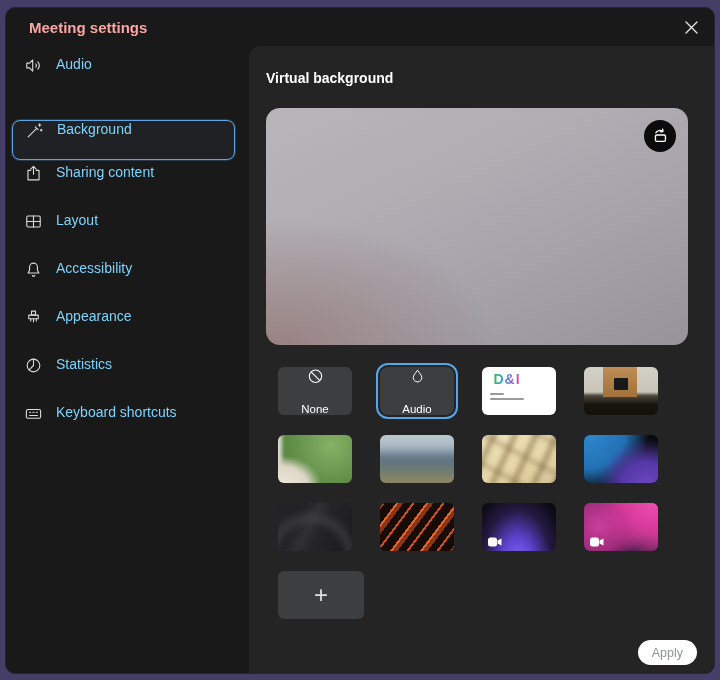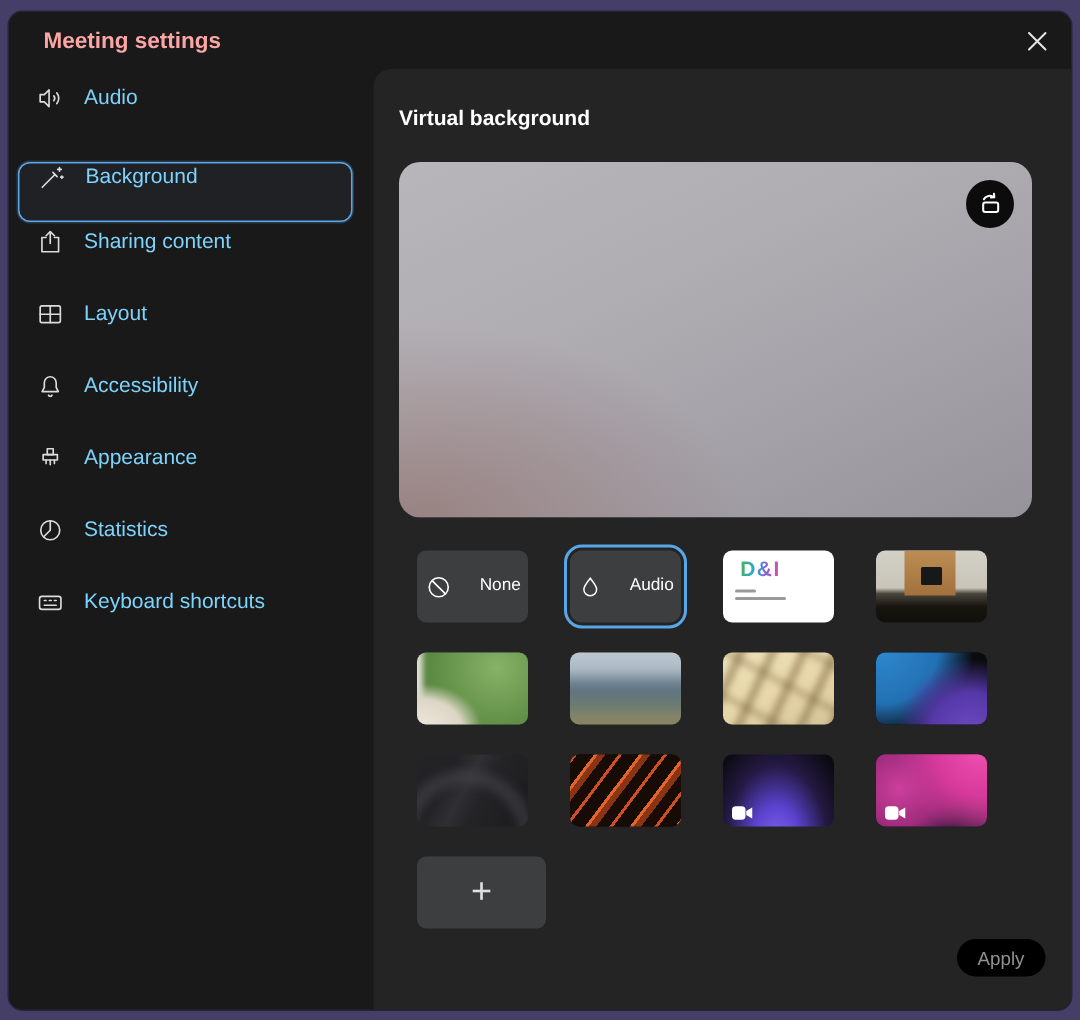--- a/index.html
+++ b/index.html
@@ -24,21 +24,21 @@
     background:none; border:none; cursor:pointer; color:#e8e8e8; border-radius:4px;
   }
   
   .sidebar { position:absolute; left:0; top:40px; width:243px; bottom:0; padding-top:8px; }
   .side-item {
     height:48px; margin:0 14px 0 6px; padding-left:12px;
     display:flex; align-items:flex-start; gap:13px;
     font-size:14px; color:#7dd3fc; cursor:pointer; border-radius:8px;
   }
   .side-item.selected {
-    height:40px; margin-top:4px; margin-bottom:4px;
+    height:40px; margin-top:16px; margin-bottom:4px;
     background:#1f2124; border:1px solid #5ba5e6;
     box-shadow:0 0 0 1px rgba(91,165,230,.25);
   }
   .side-item .icn { width:19px; height:19px; display:flex; align-items:center; justify-content:center; flex:0 0 19px; }
   .side-item svg { stroke:#dcdcdc; fill:none; stroke-width:1.4; stroke-linecap:round; stroke-linejoin:round; }
   
   .panel {
     position:absolute; left:243px; top:38px; right:0; bottom:0;
     background:#242424; border-radius:12px 0 0 0;
   }
@@ -61,21 +61,21 @@
     position:absolute; left:29px; top:321px;
     display:grid; grid-template-columns:repeat(4,86px); grid-auto-rows:48px;
     column-gap:16px; row-gap:20px;
   }
   .tile {
     width:74px; height:48px; border-radius:6px; position:relative; overflow:hidden;
     cursor:pointer; border:none; padding:0; background:#3d3e40;
   }
   .tile.selected { outline:2px solid #58a6e8; outline-offset:2px; border-radius:8px; }
   .tile .fill { position:absolute; inset:-8px; }
-  .tile-center { position:absolute; inset:0; display:flex; flex-direction:row; align-items:center; justify-content:center; gap:18px; }
+  .tile-center { position:absolute; inset:0; display:flex; flex-direction:column; align-items:center; justify-content:center; gap:18px; }
   .tile-label { font-size:11.5px; color:#ffffff; line-height:1; }
   .tile svg.glyph { stroke:#ffffff; fill:none; stroke-width:1.4; }
   .cam-badge { position:absolute; left:6px; bottom:6px; width:14px; height:10px; }
   
   .t-none,.t-blur { background:#3d3e40; }
   .t-dni { background:#ffffff; }
   .dni-wrap { position:absolute; left:8px; top:5px; }
   .dni-text {
     font-size:14px; font-weight:800; letter-spacing:1px; line-height:1;
     background:linear-gradient(100deg,#49b649 0%,#2aa7dc 40%,#8a5fd0 65%,#ee4f9e 100%);
@@ -127,22 +127,22 @@
       linear-gradient(205deg,#e0459f 6%,#93316f 42%,#221337 78%,#140d20 100%);
   }
   
   .add-btn {
     position:absolute; left:29px; top:525px; width:86px; height:48px;
     background:#3d3e40; border:none; border-radius:6px; cursor:pointer;
     color:#e0e0e0; font-size:24px; font-weight:300; line-height:1;
     display:flex; align-items:center; justify-content:center;
   }
   .apply-btn {
-    position:absolute; right:17px; bottom:22px; height:25px; padding:0 14px;
-    background:#000000; border:none; border-radius:13px;
+    position:absolute; right:17px; bottom:8px; height:25px; padding:0 14px;
+    background:#ffffff; border:none; border-radius:13px;
     color:#8e9492; font-size:12.5px; font-family:inherit;
   }
 </style>
 </head>
 <body>
 
 <div class="dialog">
 
   <div class="titlebar">
     <div class="win-title">Meeting settings</div>

